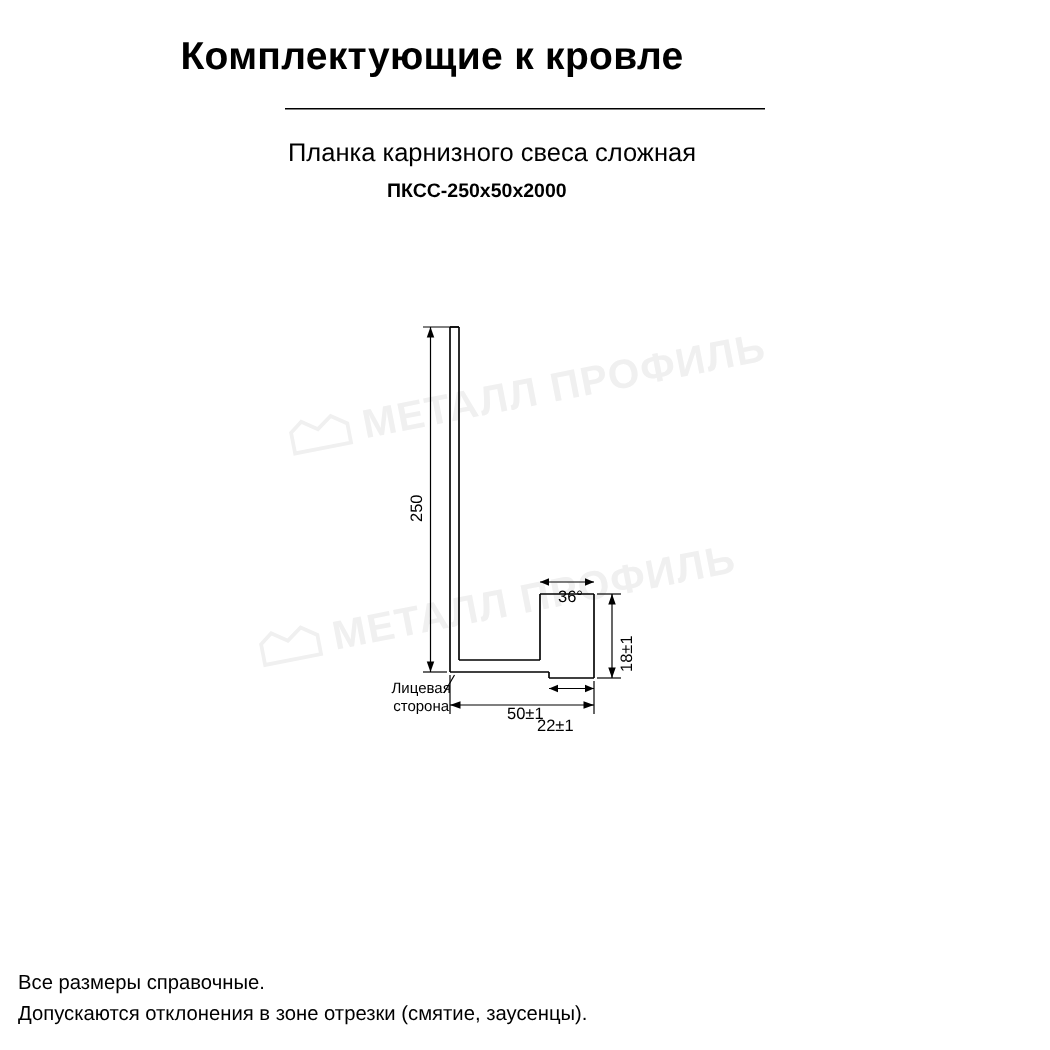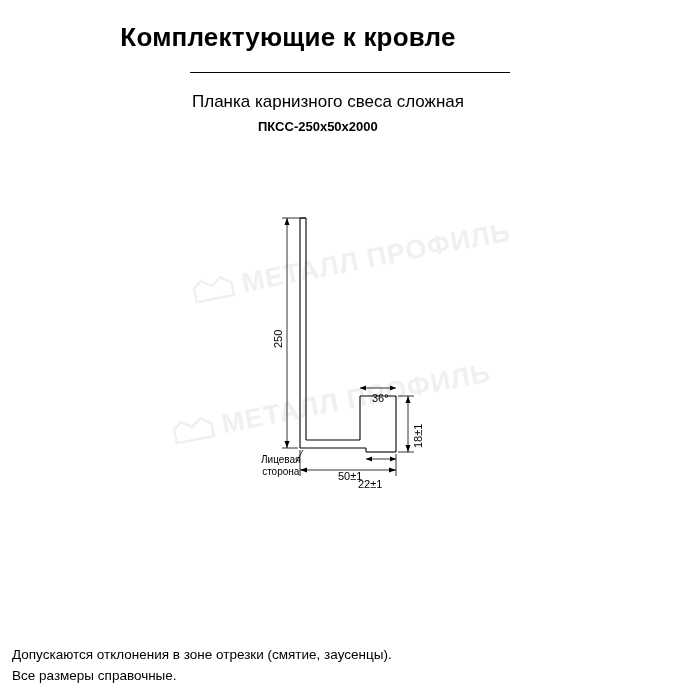--- a/index.html
+++ b/index.html
@@ -203,17 +203,17 @@
     <div class="dimlabel lbl-36">36°</div>
     <div class="dimlabel lbl-22">22±1</div>
     <div class="dimlabel lbl-50">50±1</div>
     <div class="dimlabel lbl-face">
       <span>Лицевая</span><br>
       <span>сторона</span>
     </div>
   </div>
 
   <div class="footer">
+    <div>Все размеры справочные.</div>
     <div>Допускаются отклонения в зоне отрезки (смятие, заусенцы).</div>
-    <div>Все размеры справочные.</div>
   </div>
 
 </div>
 
 </body></html>

